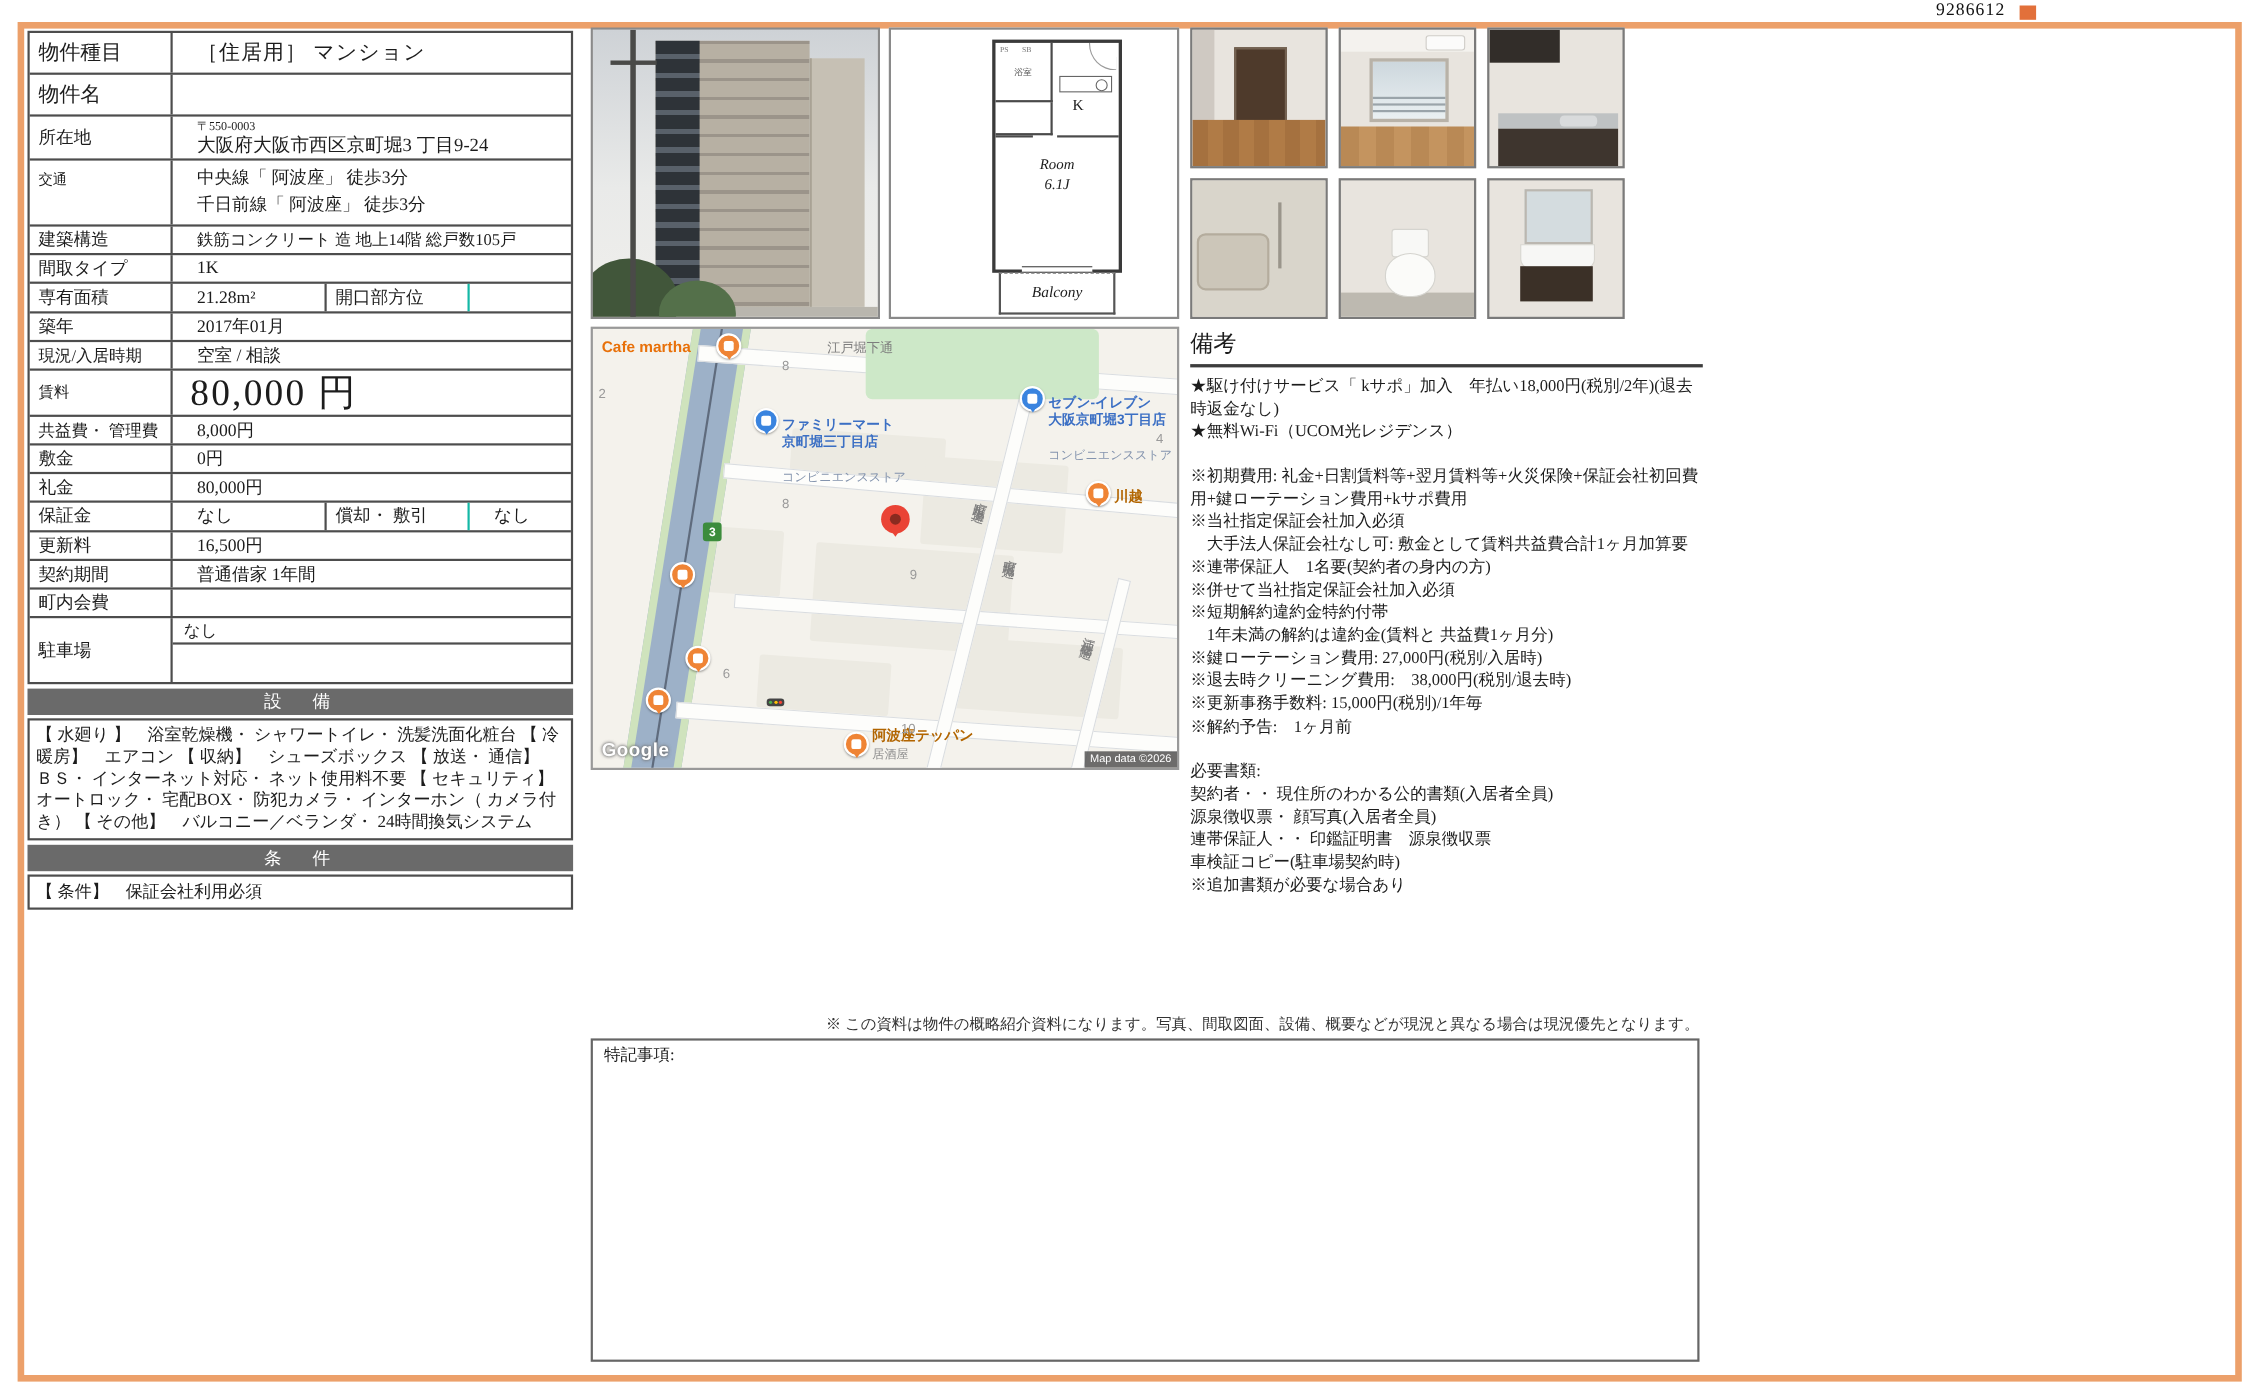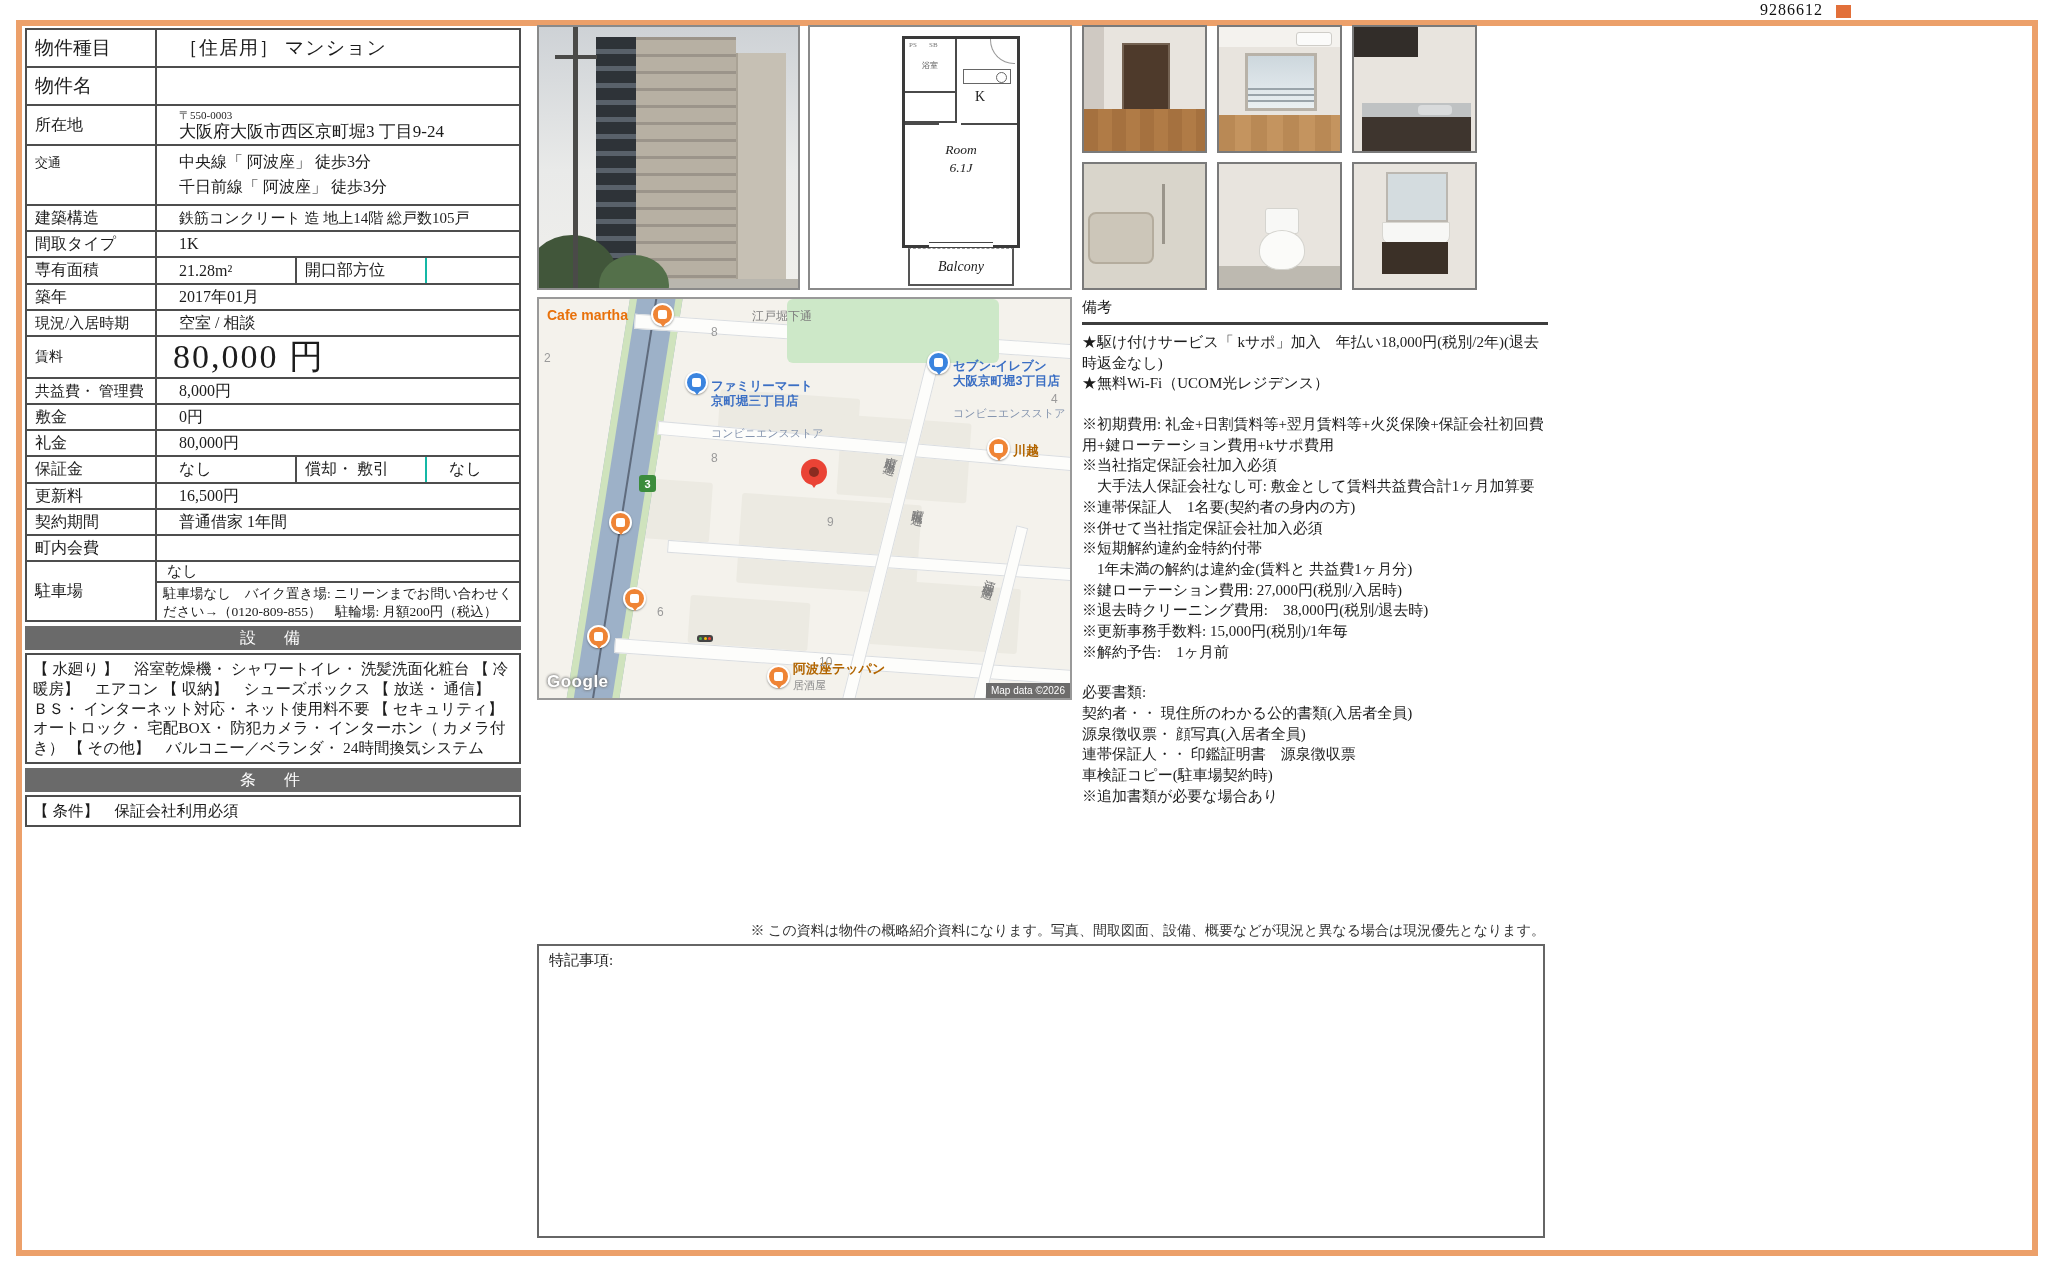--- a/index.html
+++ b/index.html
@@ -147,21 +147,21 @@
   .traffic{position:absolute;width:16px;height:7px;background:#444;border-radius:3px;display:flex;
       align-items:center;justify-content:space-evenly}
   .traffic i{width:3px;height:3px;border-radius:50%;display:block}
   .google-logo{position:absolute;left:8px;bottom:6px;font-size:17px;font-weight:bold;color:#fff;
       text-shadow:0 0 3px #777,0 0 3px #777;letter-spacing:.5px}
   .map-copy{position:absolute;right:0;bottom:0;background:rgba(70,70,70,.78);color:#fff;
       font-size:10px;padding:2px 5px}
 
   
   .remarks{position:absolute;left:1082px;top:298px;width:466px}
-  .remarks-title{font-size:15px;padding-bottom:5px;border-bottom:3px solid #3d3d3d;margin-bottom:7px}
+  .remarks-title{font-size:21px;padding-bottom:5px;border-bottom:3px solid #3d3d3d;margin-bottom:7px}
   .r-line{font-size:15px;line-height:1.38;min-height:20px}
 
   
   .disclaimer{position:absolute;left:537px;top:922px;width:1008px;text-align:right;font-size:14px;color:#333}
   .special{position:absolute;left:537px;top:944px;width:1008px;height:294px;border:2px solid #666;
       box-sizing:border-box;padding:4px 10px;font-size:15px;line-height:1.35}
 </style>
 </head>
 <body>
 
@@ -245,21 +245,20 @@
       <div class="tv">普通借家 1年間</div>
     </div>
     <div class="trow" style="height:26px">
       <div class="tl">町内会費</div>
       <div class="tv"></div>
     </div>
     <div class="trow" style="height:60px">
       <div class="tl">駐車場</div>
       <div class="pk-right">
         <div class="pk-top">なし</div>
-        <div class="pk-bottom">駐車場なし　バイク置き場: ニリーンまでお問い合わせください→（0120-809-855）　駐輪場: 月額200円（税込）</div>
       </div>
     </div>
   </div>
 
   <div class="sec-head">設　備</div>
   <div class="sec-body">【 水廻り 】　浴室乾燥機・ シャワートイレ・ 洗髪洗面化粧台 【 冷暖房】　エアコン 【 収納】　シューズボックス 【 放送・ 通信】　ＢＳ・ インターネット対応・ ネット使用料不要 【 セキュリティ】　オートロック・ 宅配BOX・ 防犯カメラ・ インターホン（ カメラ付き） 【 その他】　バルコニー／ベランダ・ 24時間換気システム</div>
 
   <div class="sec-head">条　件</div>
   <div class="sec-body">【 条件】　保証会社利用必須</div>
 </div>

